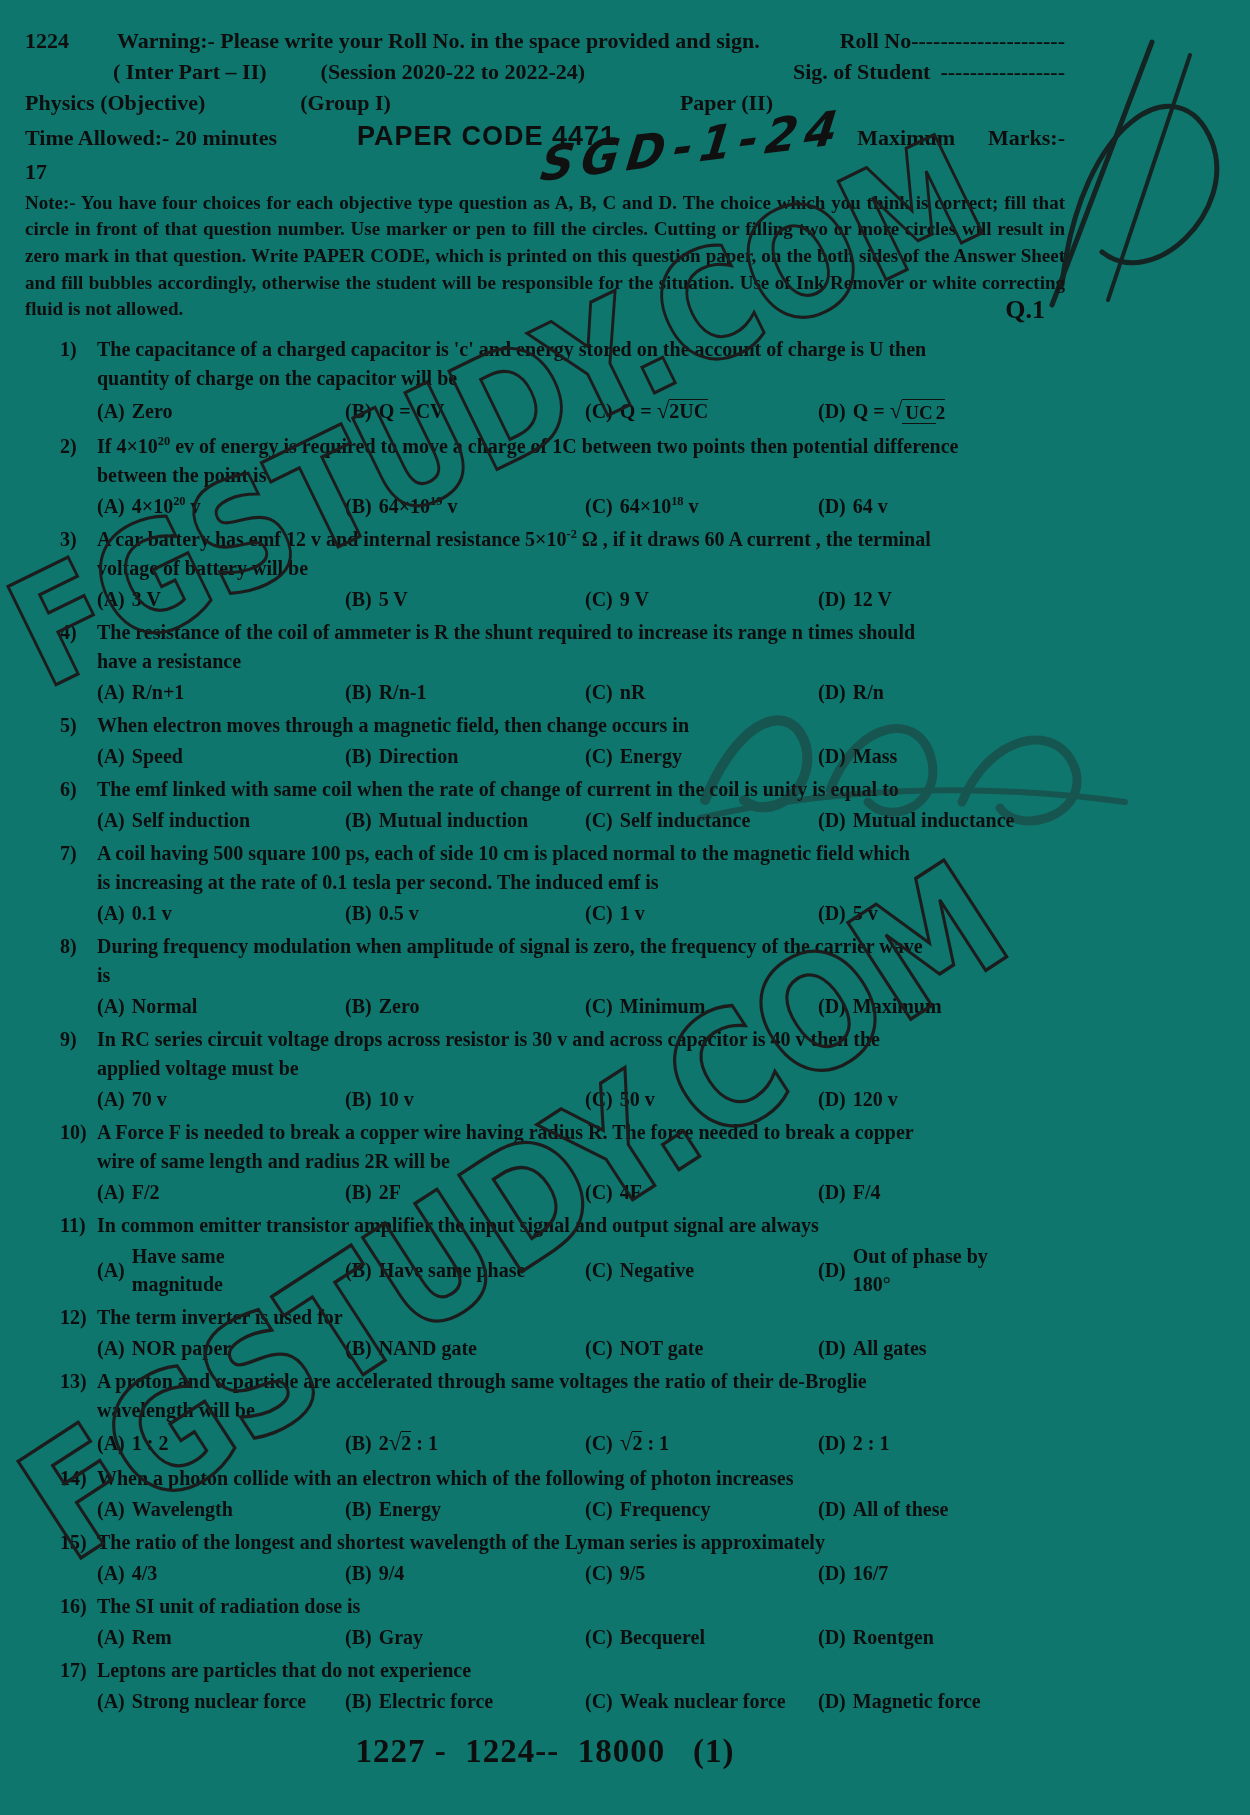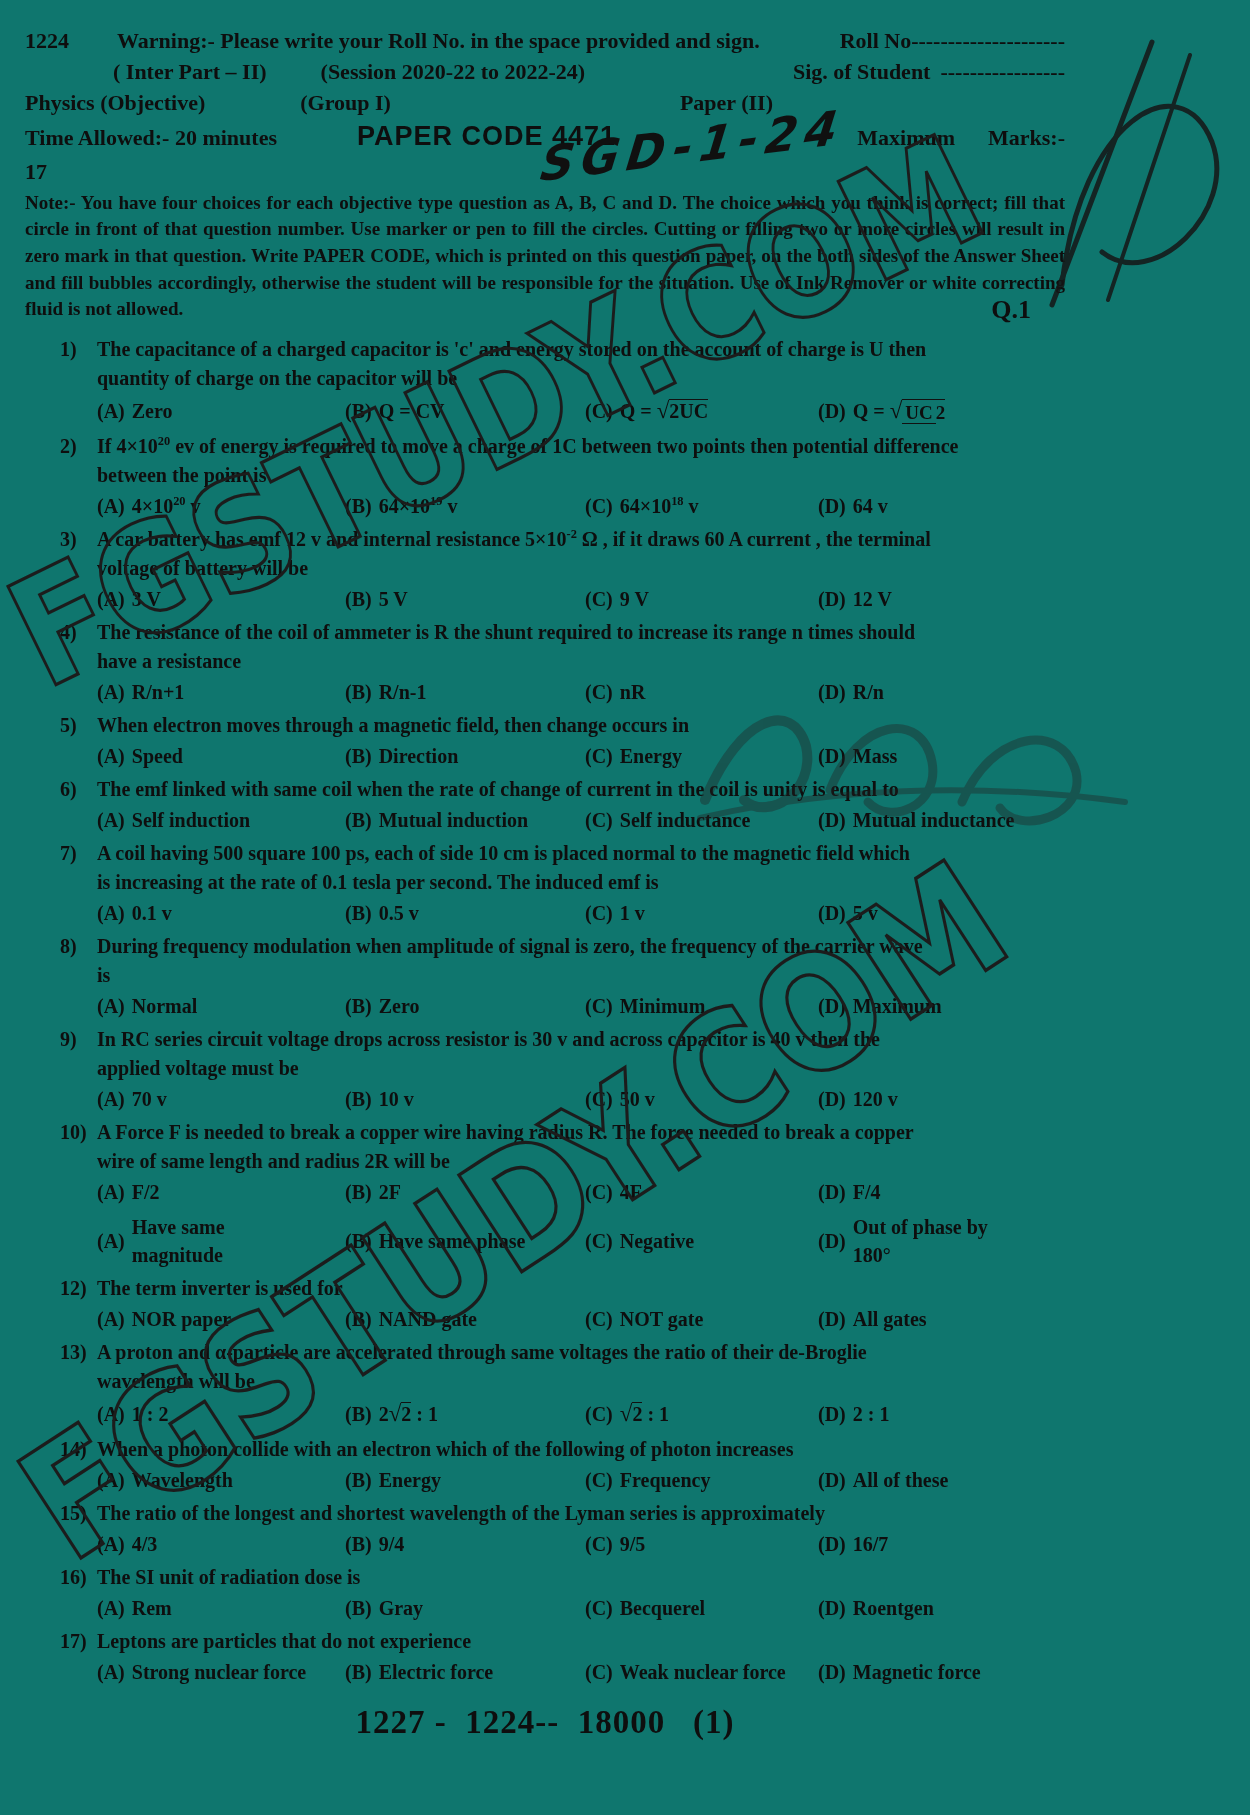--- a/index.html
+++ b/index.html
@@ -16,21 +16,21 @@
   .ip{margin-left:88px;}
   .sess{margin-left:54px;}
   .sig{margin-left:auto;margin-right:10px;}
   .sigd{white-space:nowrap;}
   .grp{margin-left:95px;}
   .paper{margin-left:auto;margin-right:292px;text-align:center;}
   .pcode{margin-left:80px;font-family:"Liberation Sans",sans-serif;font-size:27px;font-weight:700;letter-spacing:1px;}
   .mm{margin-left:auto;white-space:pre;}
   
   .note{position:relative;margin-top:4px;font-size:19px;line-height:1.4;text-align:justify;width:1040px;}
-  .note .qlabel{position:absolute;right:34px;bottom:-6px;font-size:26px;margin-top:12px;}
+  .note .qlabel{position:absolute;right:20px;bottom:-6px;font-size:26px;margin-top:12px;}
   
   .qwrap{margin-left:35px;margin-top:12px;}
   .q{margin-bottom:3px;}
   .q-head{display:flex;font-size:20px;line-height:1.45;}
   .q-num{flex:0 0 37px;}
   .q-text{flex:1;}
   .opts{display:grid;grid-template-columns:248px 240px 233px 1fr;margin-left:37px;font-size:20px;line-height:1.4;padding:2px 0;}
   .opt{display:flex;align-items:center;gap:7px;padding-right:6px;}
   sup{font-size:0.62em;vertical-align:super;line-height:0;}
   .ov{border-top:1.7px solid #111;}
@@ -328,20 +328,24 @@
               <span class="opt-label">(C)</span>
               <span class="opt-text">4F</span>
             </span>
             <span class="opt">
               <span class="opt-label">(D)</span>
               <span class="opt-text">F/4</span>
             </span>
           </div>
         </div>
         <div class="q">
+          <div class="q-head">
+            <span class="q-num">11)</span>
+            <span class="q-text">In common emitter transistor amplifier the input signal and output signal are always</span>
+          </div>
           <div class="opts">
             <span class="opt">
               <span class="opt-label">(A)</span>
               <span class="opt-text">Have same<br>magnitude</span>
             </span>
             <span class="opt">
               <span class="opt-label">(B)</span>
               <span class="opt-text">Have same phase</span>
             </span>
             <span class="opt">

